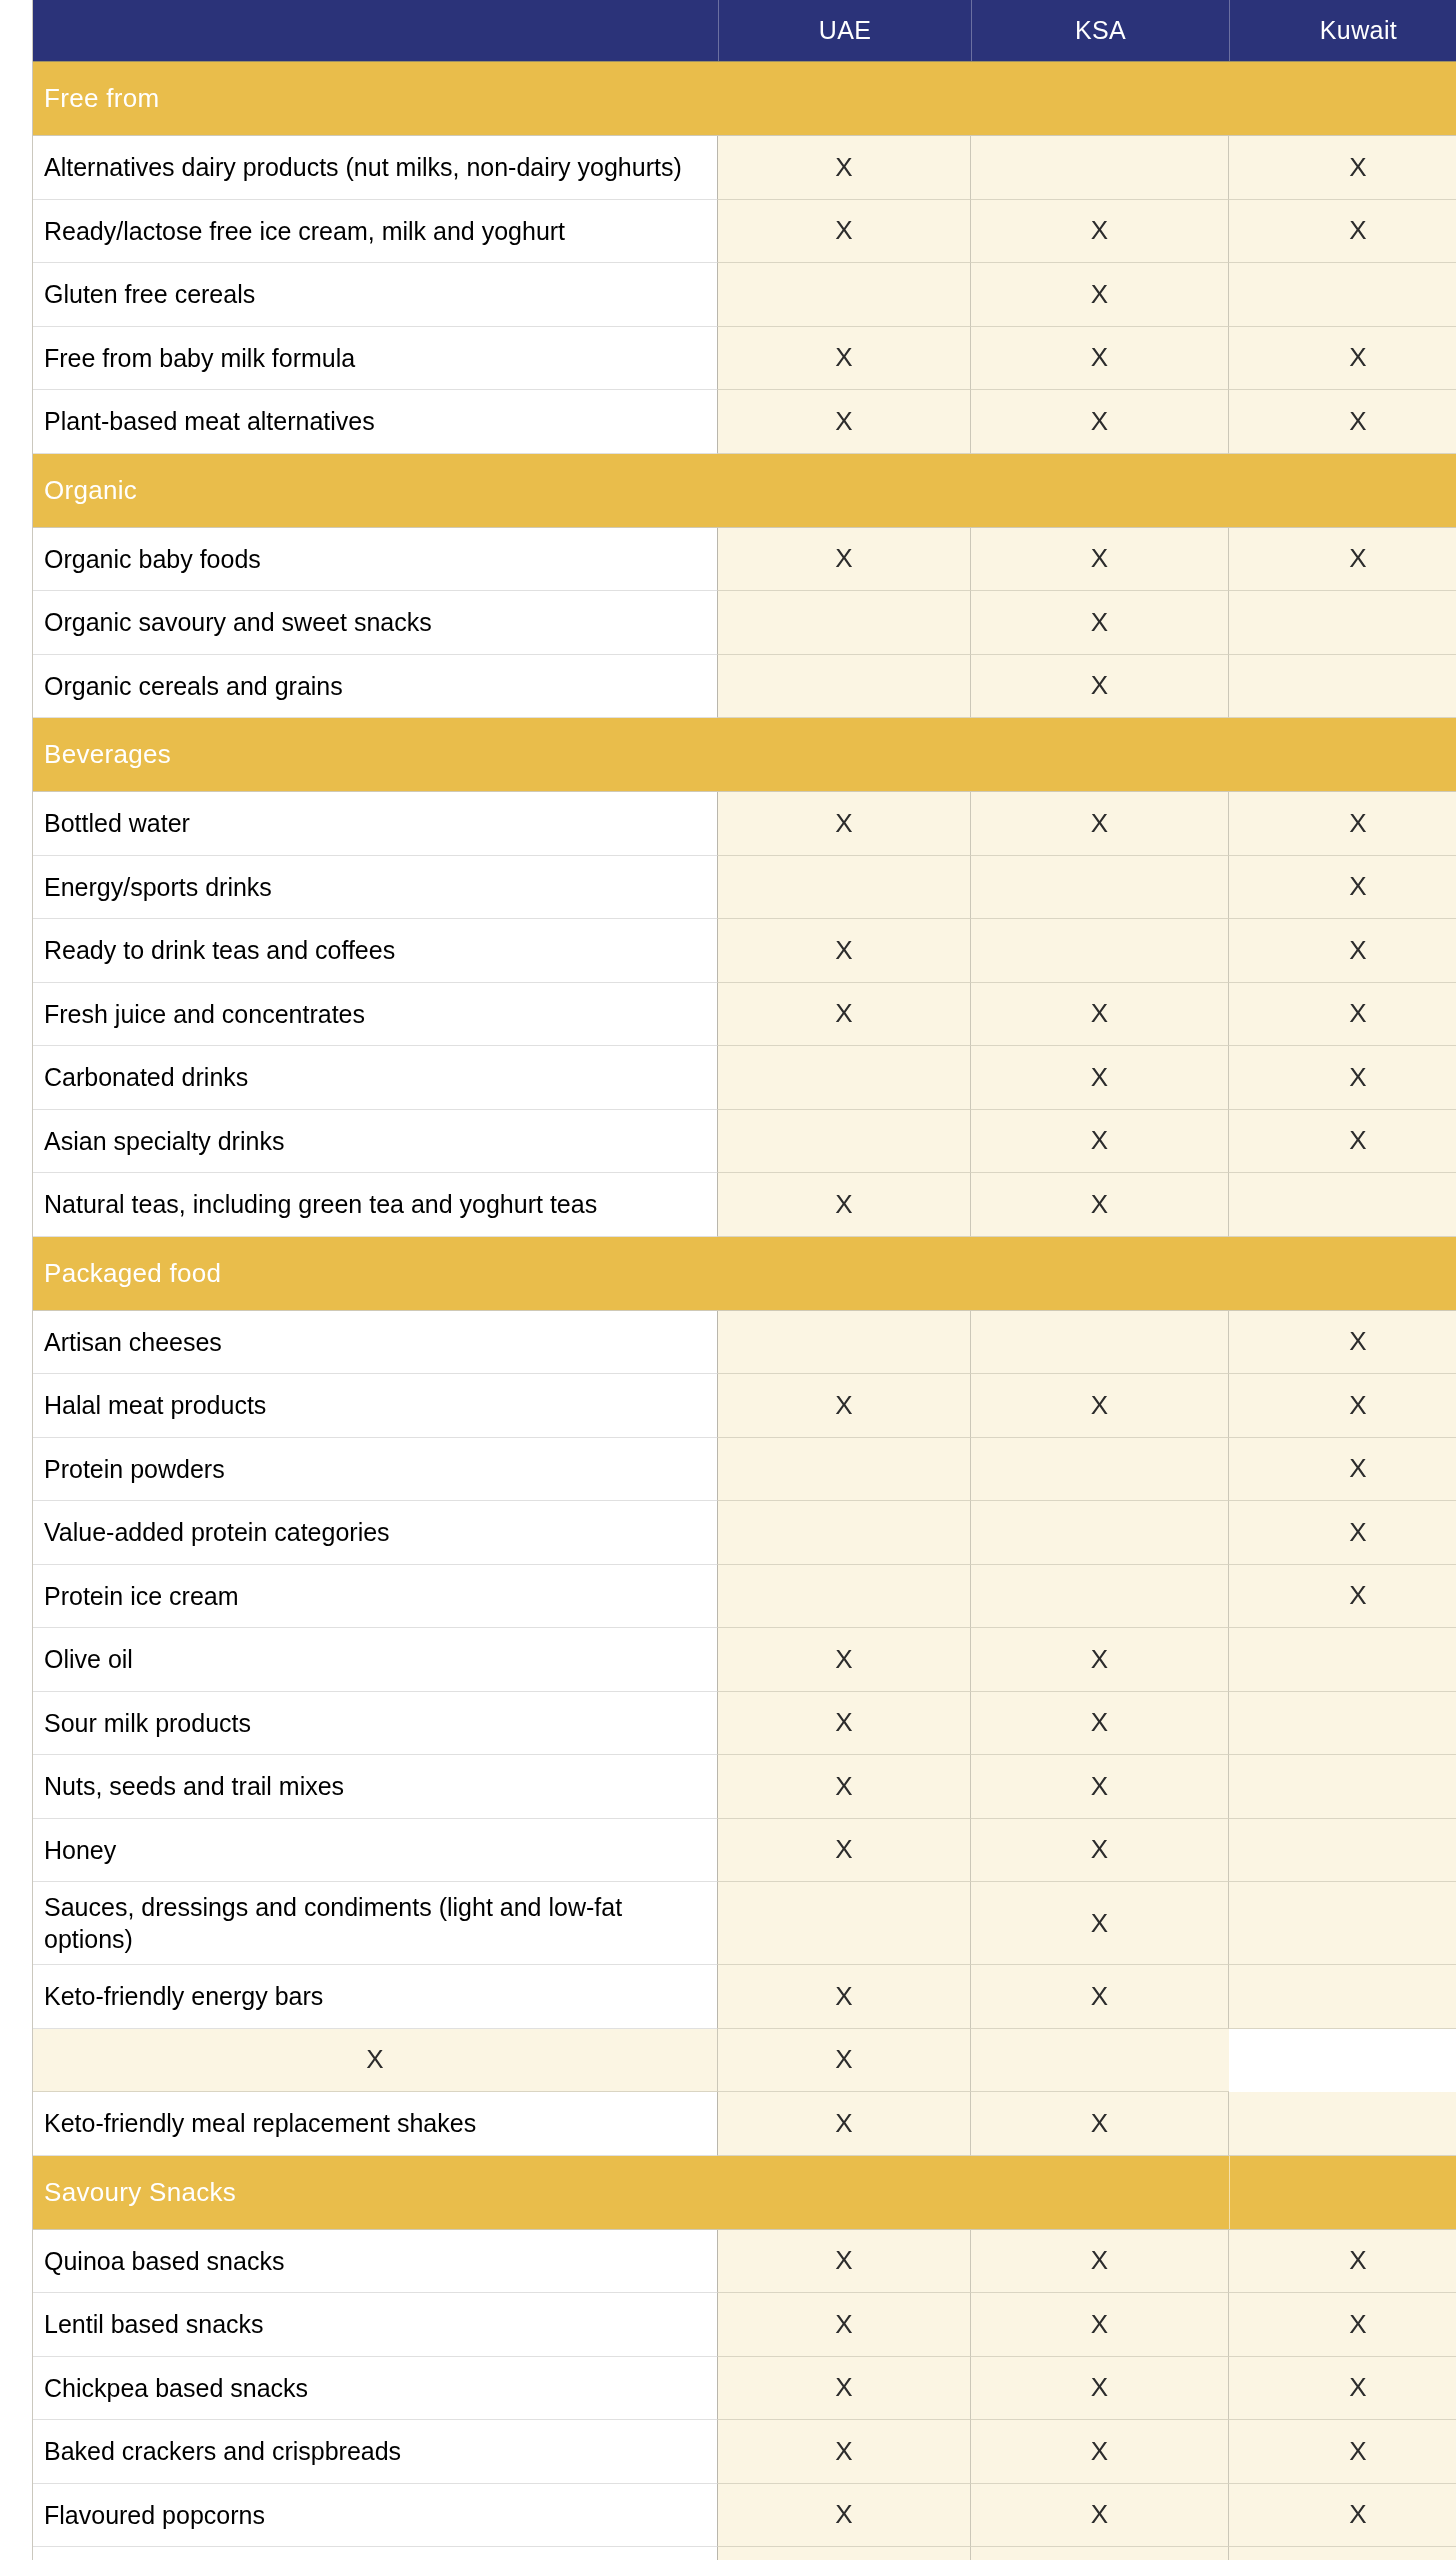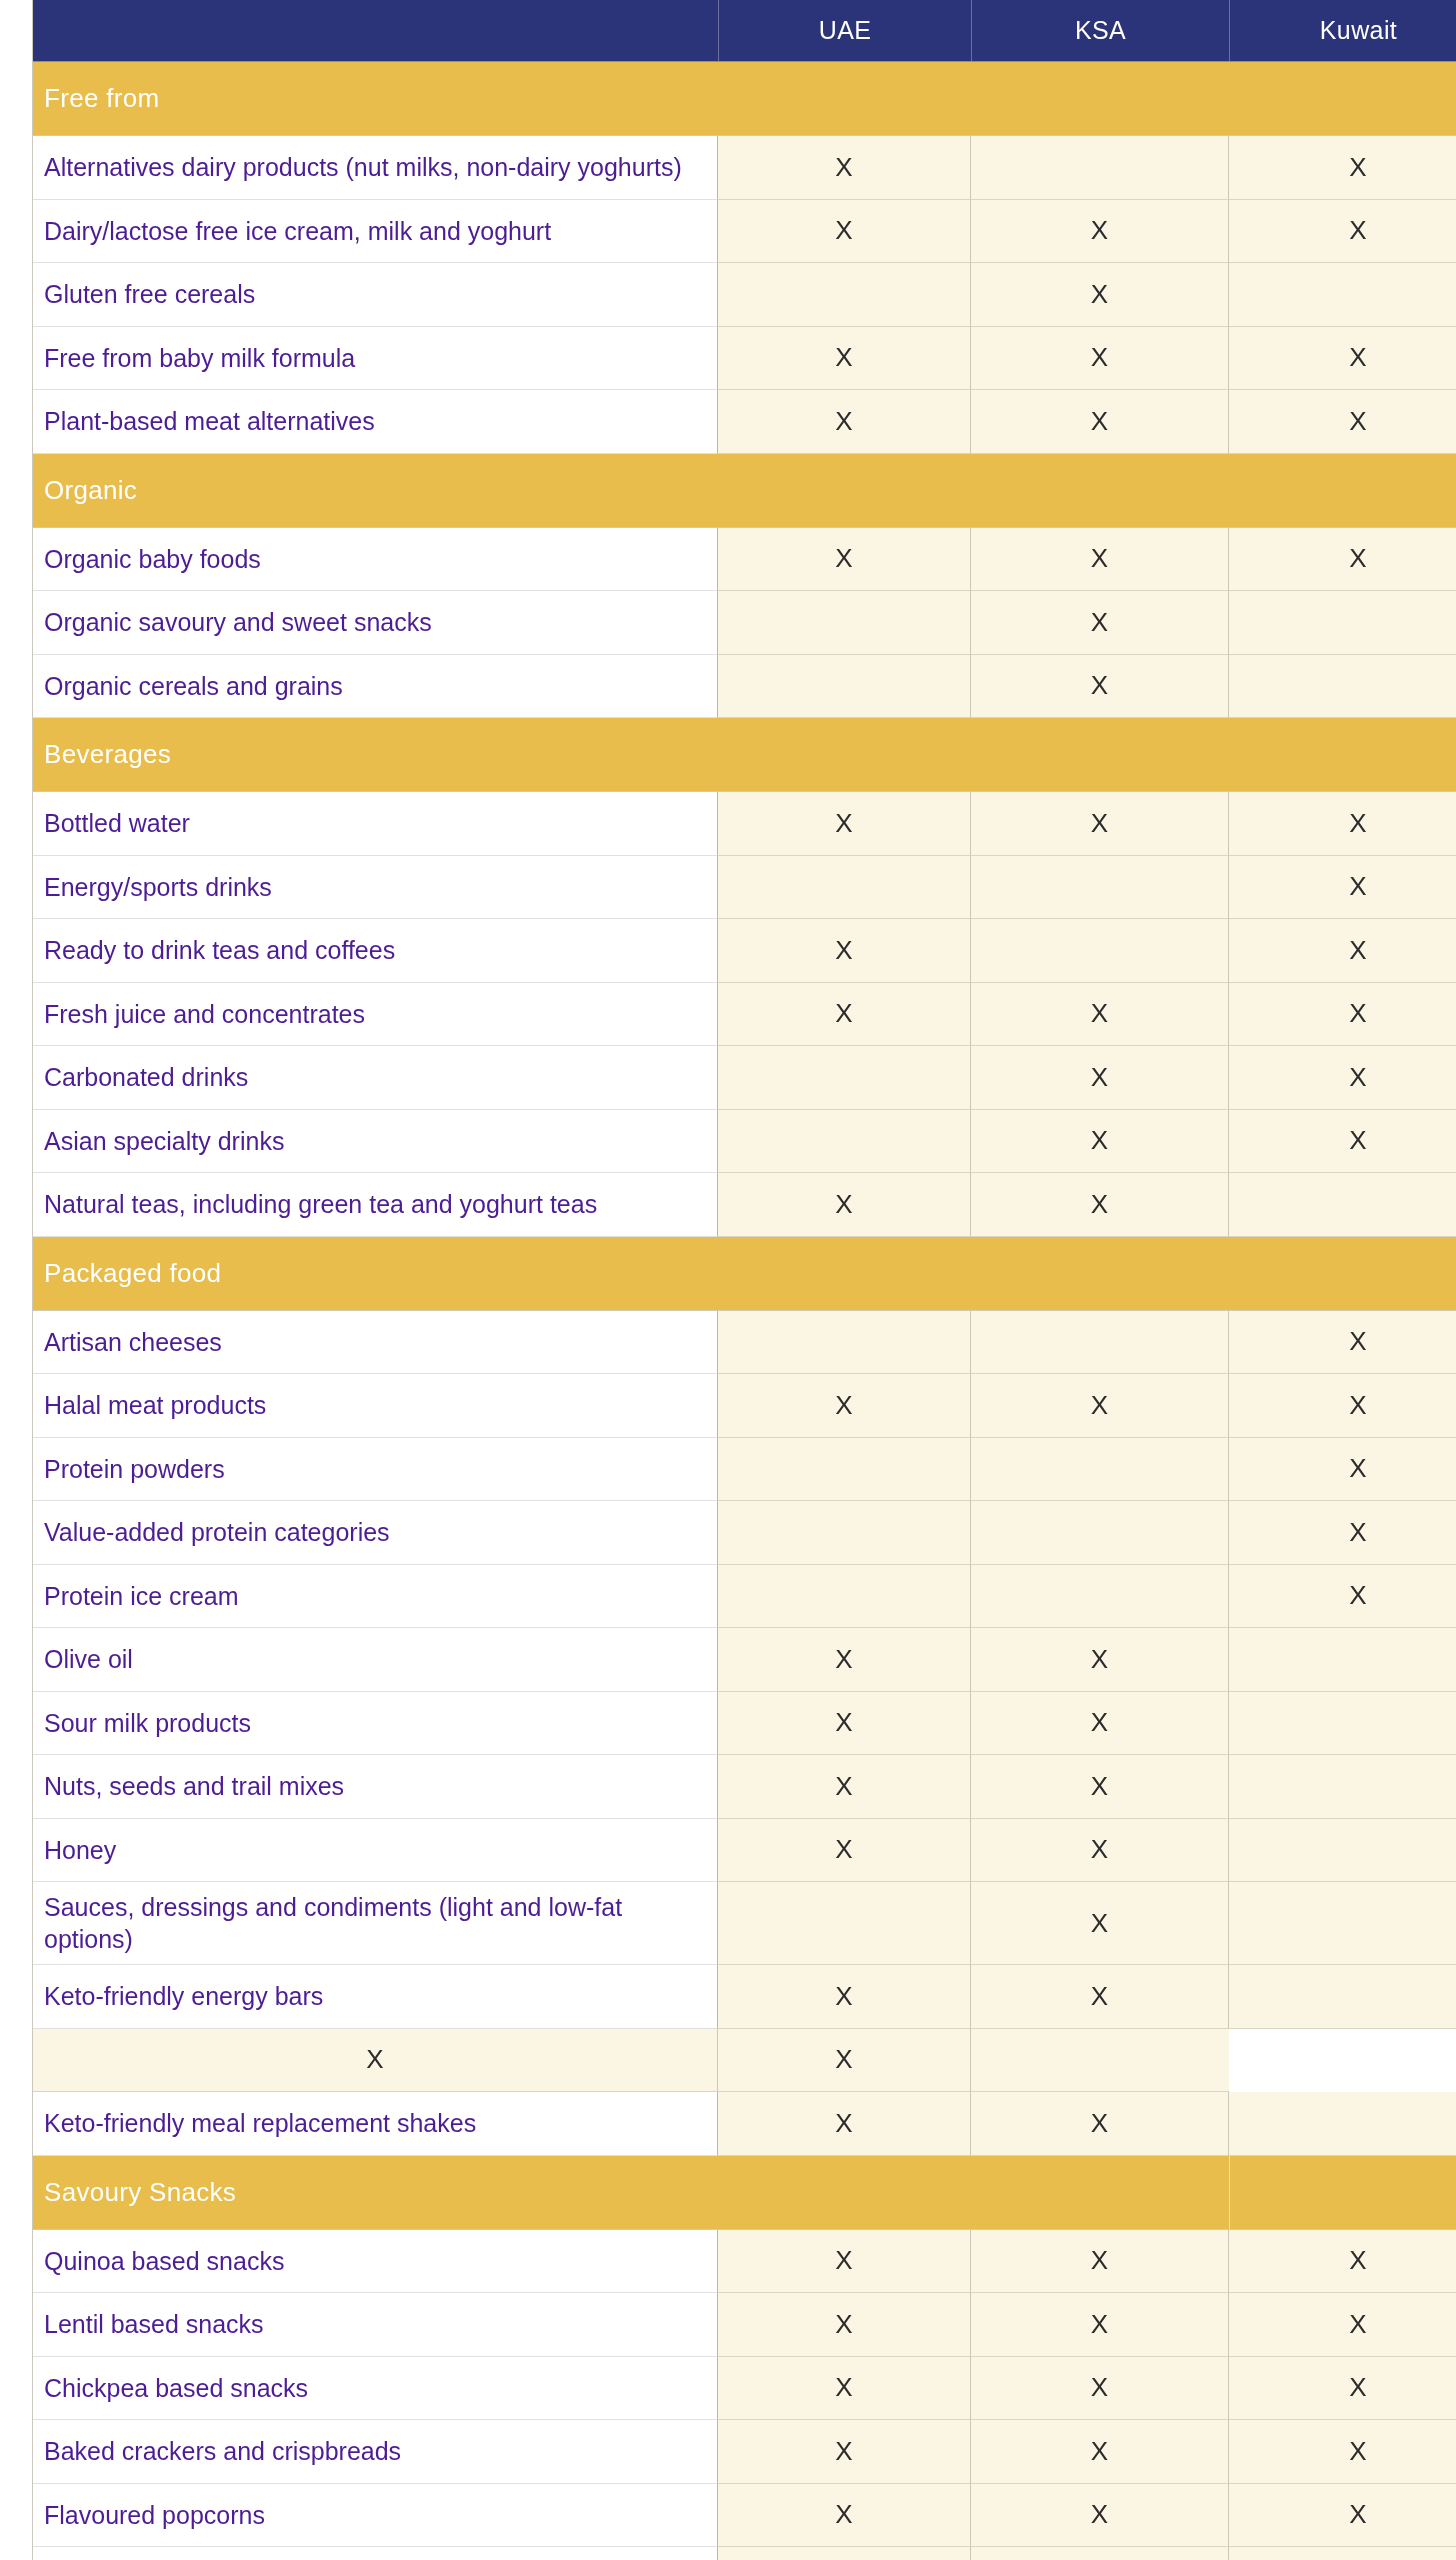--- a/index.html
+++ b/index.html
@@ -68,21 +68,21 @@
   }
   .cell-label {
     background: var(--label-bg);
     border-right: 1px solid #B9B6AC;
     border-bottom: 1px solid #E0E0E0;
     display: flex;
     align-items: center;
     padding: 9px 20px 9px 11px;
     font-size: 25px;
     line-height: 1.28;
-    color: #4c1d95;
+    color: #000000;
     box-sizing: border-box;
   }
   .cell-mark {
     background: var(--cell-bg);
     border-bottom: 1px solid #DAD5C3;
     display: flex;
     align-items: center;
     justify-content: center;
     font-size: 26px;
     font-weight: 400;
@@ -110,21 +110,21 @@
         <div class="section-cell"></div>
         <div class="section-cell"></div>
       </div>
       <div class="row">
         <div class="cell-label">Alternatives dairy products (nut milks, non-dairy yoghurts)</div>
         <div class="cell-mark mid">X</div>
         <div class="cell-mark mid"></div>
         <div class="cell-mark">X</div>
       </div>
       <div class="row">
-        <div class="cell-label">Dairy/lactose free ice cream, milk and yoghurt</div>
+        <div class="cell-label">Ready/lactose free ice cream, milk and yoghurt</div>
         <div class="cell-mark mid">X</div>
         <div class="cell-mark mid">X</div>
         <div class="cell-mark">X</div>
       </div>
       <div class="row">
         <div class="cell-label">Gluten free cereals</div>
         <div class="cell-mark mid"></div>
         <div class="cell-mark mid">X</div>
         <div class="cell-mark"></div>
       </div>

